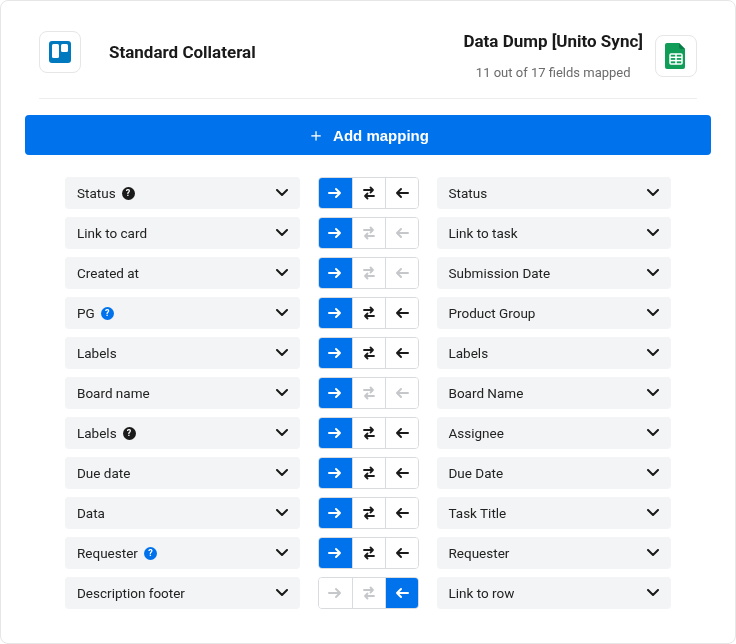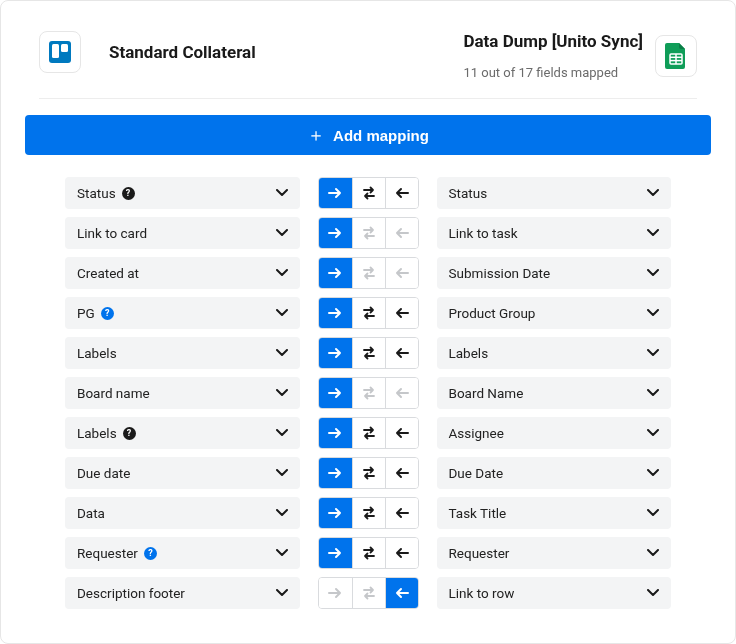--- a/index.html
+++ b/index.html
@@ -28,21 +28,21 @@
   .tool-icon {
     width: 42px; height: 42px;
     border: 1px solid #e6e6e6;
     border-radius: 8px;
     display: flex; align-items: center; justify-content: center;
     background: #fff;
   }
   .titles { display: flex; flex-direction: column; gap: 14px; margin-left: 16px; }
   .title-main { font-weight: 700; font-size: 17px; }
   .title-sub { font-size: 13px; color: #6b6b6b; }
-  .header-side.right .title-sub { text-align: left; }
+  .header-side.right .title-sub { text-align: center; }
 
   .divider { height: 1px; background: #ededed; margin: 0 14px 16px 14px; }
 
   .add-btn {
     display: flex; align-items: center; justify-content: center;
     gap: 8px;
     background: #0073ec;
     color: #fff;
     font-weight: 600;
     font-size: 15px;

